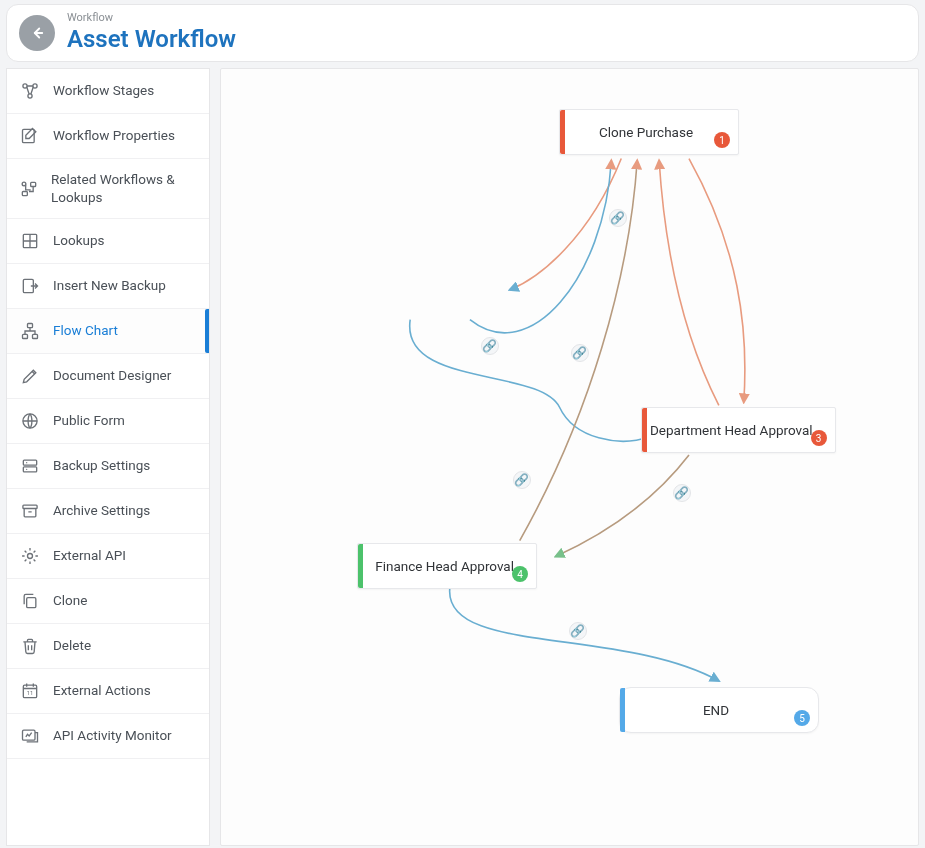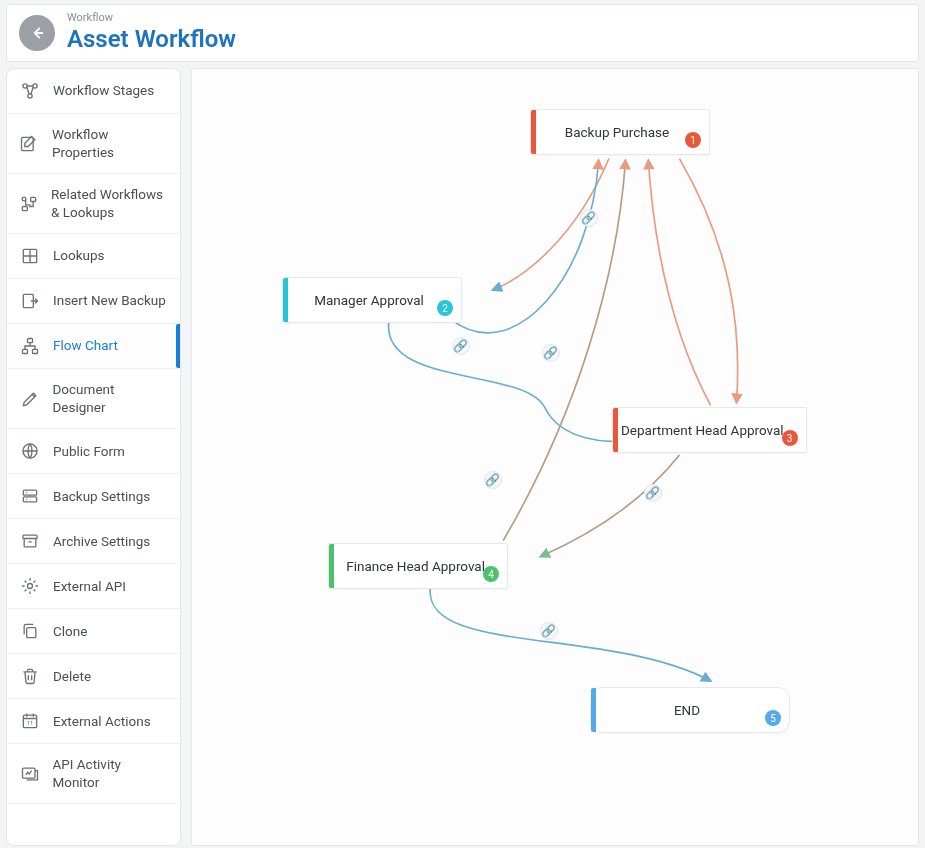--- a/index.html
+++ b/index.html
@@ -28,21 +28,21 @@
     color: var(--text);
     width: 925px;
     height: 848px;
     overflow: hidden;
   }
   
   .header {
     height: 58px;
     background: var(--panel);
     border: 1px solid var(--border);
-    border-radius: 3px;
+    border-radius: 12px;
     margin: 4px 6px 6px 6px;
     display: flex;
     align-items: center;
     padding: 0 12px;
   }
   .back-btn {
     width: 36px; height: 36px;
     border-radius: 50%;
     background: #9aa0a6;
     display: flex; align-items: center; justify-content: center;
@@ -57,24 +57,24 @@
 
   
   .body {
     display: flex;
     gap: 10px;
     margin: 0 6px 6px 6px;
     height: calc(848px - 70px);
   }
 
   .sidebar {
-    width: 175px;
+    width: 204px;
     background: var(--panel);
     border: 1px solid var(--border);
-    border-radius: 8px;
+    border-radius: 0;
     overflow: hidden;
   }
   .side-item {
     display: flex;
     align-items: center;
     gap: 12px;
     padding: 12px 12px;
     font-size: 13.5px;
     color: #4a5057;
     border-bottom: 1px solid #f0f0f2;
@@ -345,27 +345,22 @@
 
     <div class="link-dot" style="left:388px; top:140px">🔗</div>
     <div class="link-dot" style="left:260px; top:268px">🔗</div>
     <div class="link-dot" style="left:350px; top:275px">🔗</div>
     <div class="link-dot" style="left:452px; top:415px">🔗</div>
     <div class="link-dot" style="left:292px; top:402px">🔗</div>
     <div class="link-dot" style="left:348px; top:553px">🔗</div>
 
     <div class="node n1">
       <div class="accent"></div>
-      <span>Backup Purchase</span>
+      <span>Clone Purchase</span>
       <div class="badge">1</div>
-    </div>
-    <div class="node n2">
-      <div class="accent"></div>
-      <span>Manager Approval</span>
-      <div class="badge">2</div>
     </div>
     <div class="node n3">
       <div class="accent"></div>
       <span>Department Head Approval</span>
       <div class="badge">3</div>
     </div>
     <div class="node n4">
       <div class="accent"></div>
       <span>Finance Head Approval</span>
       <div class="badge">4</div>

